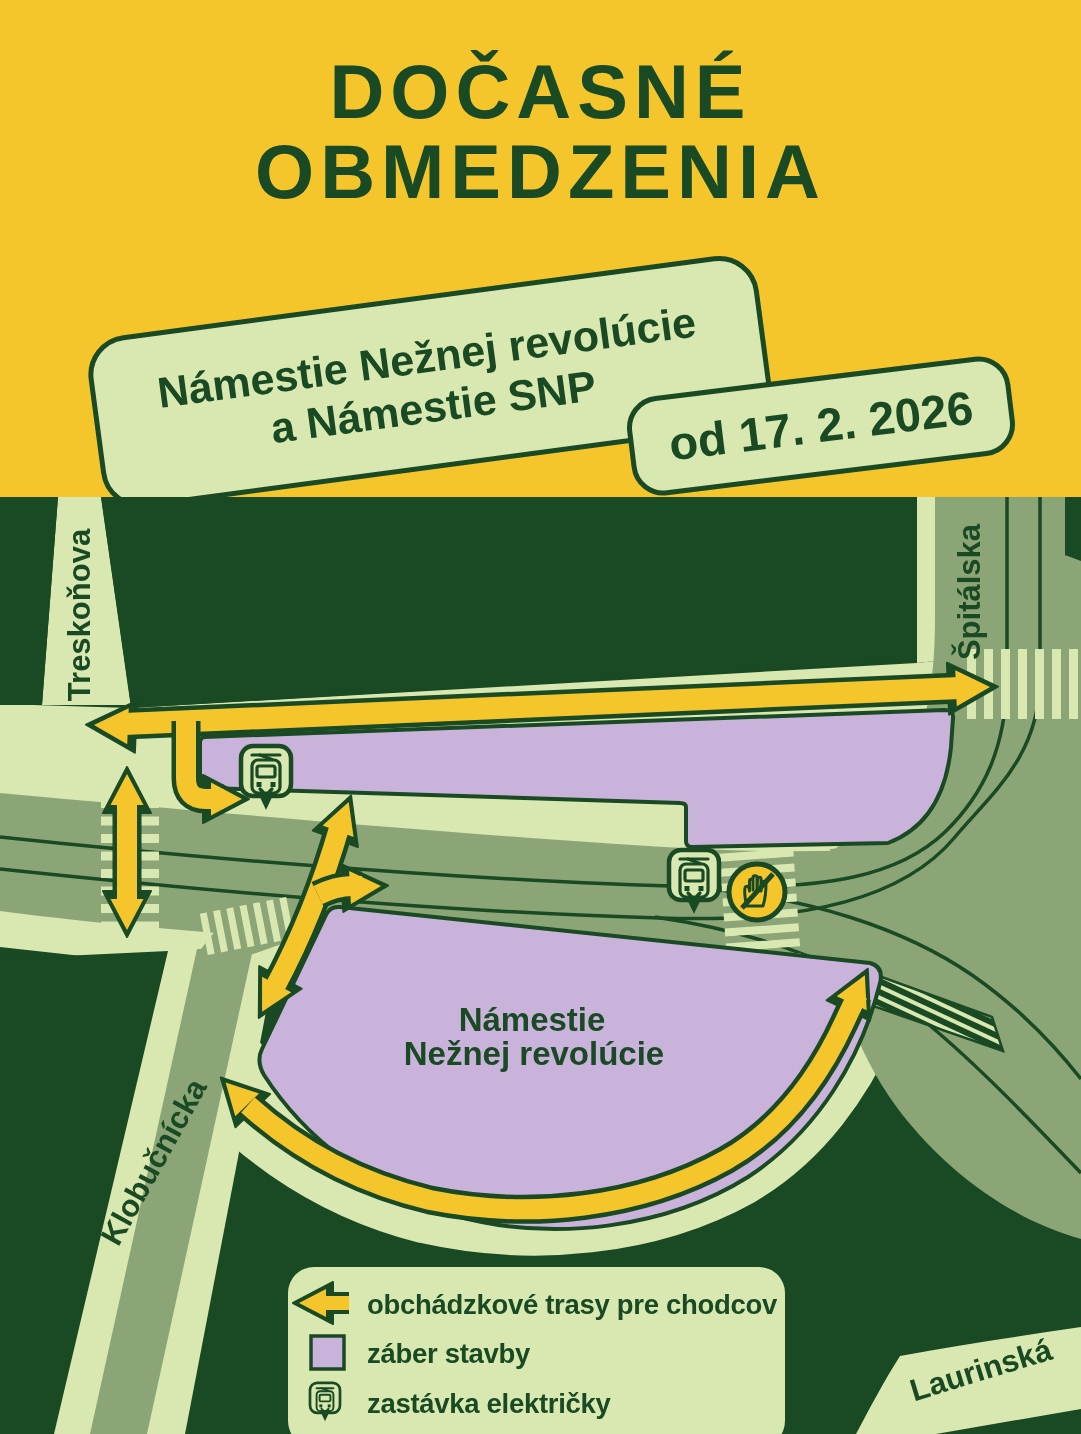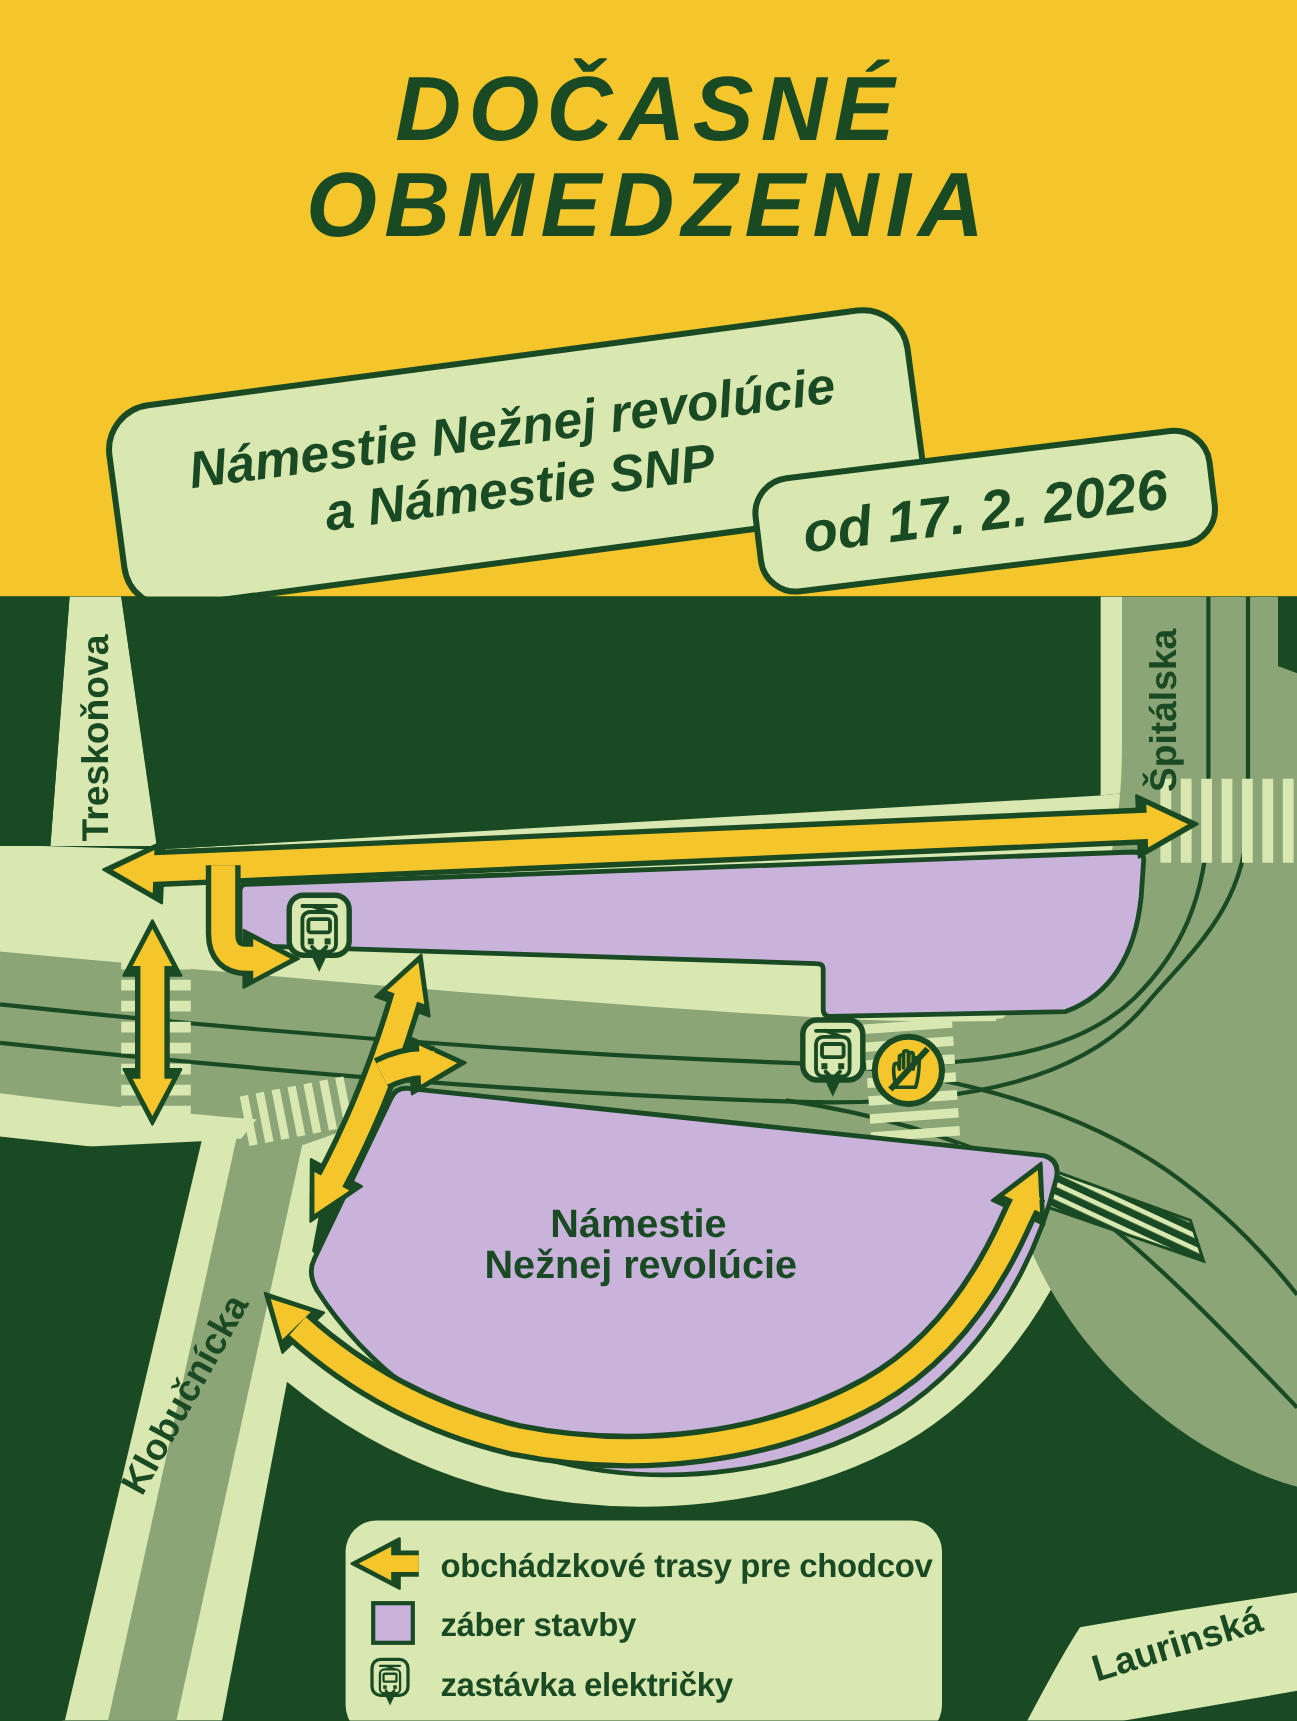--- a/index.html
+++ b/index.html
@@ -4,21 +4,20 @@
 <style>
   html,body{margin:0;padding:0;}
   body{
     width:1081px;height:1434px;position:relative;overflow:hidden;
     font-family:"Liberation Sans", sans-serif;
     background:#194A23;
   }
   .header{
     position:absolute;left:0;top:0;width:1081px;height:497px;
     background:#F5C62C;
-    font-style:italic;
   }
   .title{
     position:absolute;left:0;top:52px;width:1081px;
     text-align:center;color:#194A23;
     font-weight:bold;font-size:76px;line-height:80px;letter-spacing:6px;
   }
   .badge{
     position:absolute;background:#D9E8B1;border:5px solid #194A23;
     color:#194A23;font-weight:bold;display:flex;flex-direction:column;
     align-items:center;justify-content:center;text-align:center;

